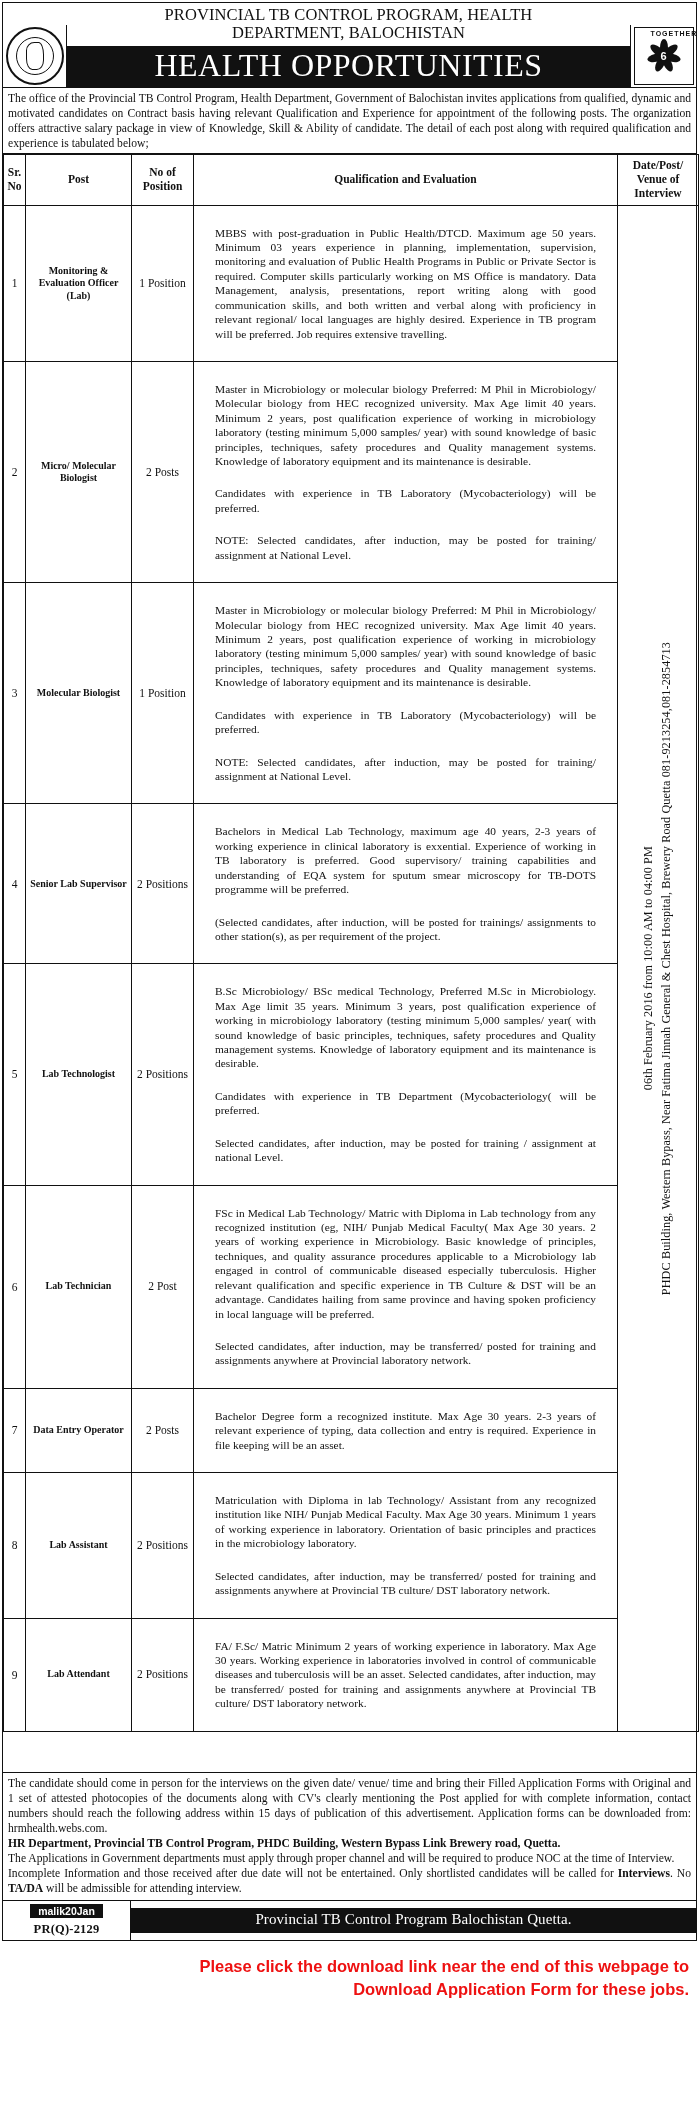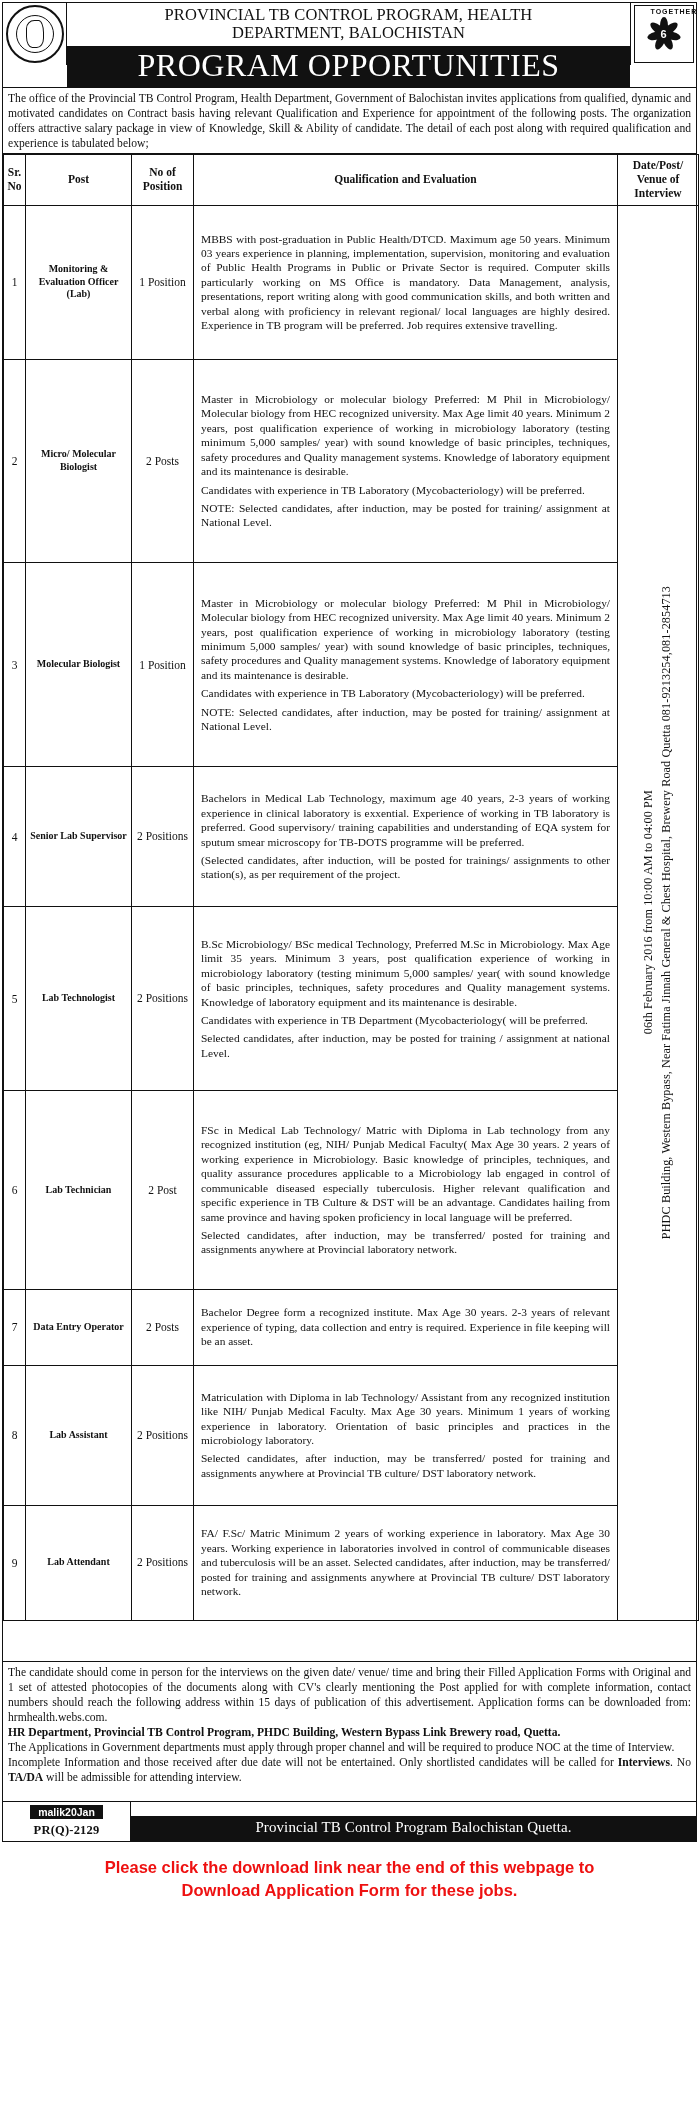--- a/index.html
+++ b/index.html
@@ -20,21 +20,21 @@
   }
 
   
   .ad-box {
     border: 1px solid #111;
     margin: 2px 2px 0 2px;
     background: #fff;
   }
   .masthead {
     display: flex;
-    align-items: flex-start;
+    align-items: flex-end;
     border-bottom: 1px solid #111;
   }
   .logo-cell {
     width: 64px;
     min-width: 64px;
     border-right: 1px solid #111;
     display: flex; align-items: center; justify-content: center;
     padding: 2px;
   }
   .logo-cell.right {
@@ -116,21 +116,21 @@
     line-height: 1.25;
   }
   td.qual {
     font-size: 11.4px;
     line-height: 1.265;
     text-align: justify;
     text-justify: inter-word;
     vertical-align: top;
     padding: 2px 4px 2px 4px;
   }
-  td.qual p { margin: 4px; }
+  td.qual p { margin: 18px; }
   td.date-v {
     padding: 0;
     vertical-align: middle;
     text-align: center;
   }
   .vert-wrap {
     height: 1410px;
     display: flex;
     align-items: center;
     justify-content: center;
@@ -156,23 +156,23 @@
     text-justify: inter-word;
     padding: 3px 5px 2px 5px;
     border-top: 1px solid #111;
     margin-top: 40px;
   }
   .footer-note p { margin: 0 0 0 0; }
   .footer-note b { font-weight: bold; }
 
   .signbar {
     display: flex;
-    align-items: flex-end;
+    align-items: center;
     border-top: 1px solid #111;
-    margin-top: 14px;
+    margin-top: 2px;
   }
   .ref-cell {
     width: 128px; min-width: 128px;
     background: #fff;
     display: flex; flex-direction: column;
     align-items: center; justify-content: center;
     padding: 3px 2px;
     border-right: 1px solid #111;
   }
   .ref-tag {
@@ -192,21 +192,21 @@
     flex: 1;
     background: #111;
     color: #fff;
     text-align: center;
     padding: 3px 4px 5px 4px;
   }
   .sign-1 { font-size: 19px; line-height: 1.15; letter-spacing: .3px;}
   .sign-2 { font-size: 15px; line-height: 1.15; letter-spacing: .1px;}
 
   .download-msg {
-    text-align: center;
+    text-align: right;
     color: #ee1111;
     font-family: "Liberation Sans", sans-serif;
     font-weight: bold;
     font-size: 16.5px;
     line-height: 1.4;
     padding: 14px 10px 10px 10px;
   }
 
   
   .emblem {
@@ -280,21 +280,21 @@
             <div class="map"></div>
           </div>
         </div>
       </div>
 
       <div class="masthead-mid">
         <div class="org-title">
           <div>PROVINCIAL TB CONTROL PROGRAM, HEALTH</div>
           <div>DEPARTMENT, BALOCHISTAN</div>
         </div>
-        <div class="career-band">PROGRAM OPPORTUNITIES</div>
+        <div class="career-band">HEALTH OPPORTUNITIES</div>
       </div>
 
       <div class="logo-cell right">
         <div class="emblem2">
           <span class="tog-word tog-t">TOGETHER</span>
           <div class="flower">
             <i style="transform:translate(-50%,-100%) rotate(0deg)"></i>
             <i style="transform:translate(-50%,-100%) rotate(51deg)"></i>
             <i style="transform:translate(-50%,-100%) rotate(103deg)"></i>
             <i style="transform:translate(-50%,-100%) rotate(154deg)"></i>

